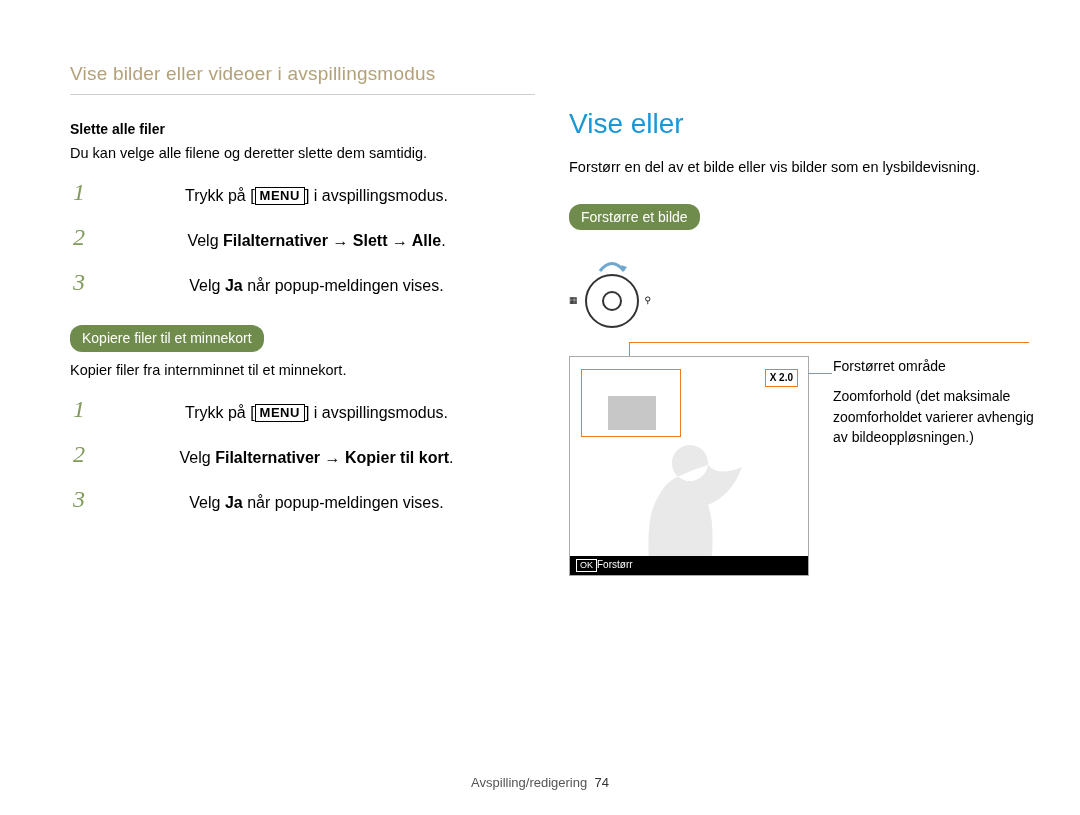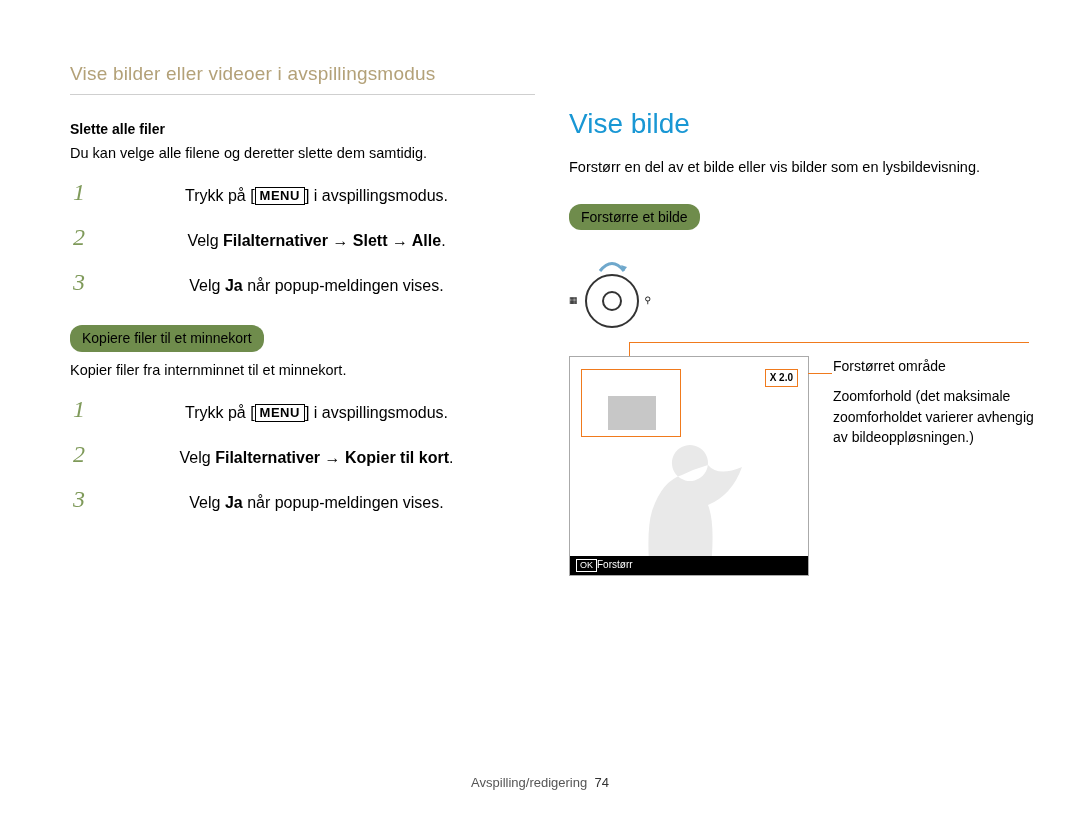--- a/index.html
+++ b/index.html
@@ -62,21 +62,21 @@
     padding: 0 4px;
     font-size: 13px;
     font-weight: bold;
     letter-spacing: 0.5px;
     line-height: 16px;
     vertical-align: 1px;
   }
   .pill {
     display: inline-block;
     background: #6f8c4c;
-    color: #000000;
+    color: #ffffff;
     border-radius: 12px;
     padding: 3px 12px;
     font-size: 14px;
     margin: 10px 0 8px 0;
   }
   .section-title {
     color: #1997d4;
     font-size: 28px;
     font-weight: 300;
     margin-bottom: 12px;
@@ -212,21 +212,21 @@
       <li>
         <span class="step-body">
           <span>Velg </span><b>Ja</b><span> når popup-meldingen vises.</span>
         </span>
       </li>
     </ol>
   </div>
 
   <div class="col">
     <div style="height:44px"></div>
-    <div class="section-title">Vise bilde</div>
+    <div class="section-title">Vise eller</div>
     <div class="body-text">Forstørr en del av et bilde eller vis bilder som en lysbildevisning.</div>
 
     <div class="pill">Forstørre et bilde</div>
 
     <div class="zoom-block">
       <div class="dial-col">
         <svg class="dial-arc" viewBox="0 0 30 12">
           <path d="M3 11 Q15 -4 27 11" stroke="#6fa8cc" stroke-width="3" fill="none"></path>
           <path d="M27 11 l-3 -6 l6 2 z" fill="#6fa8cc"></path>
         </svg>

